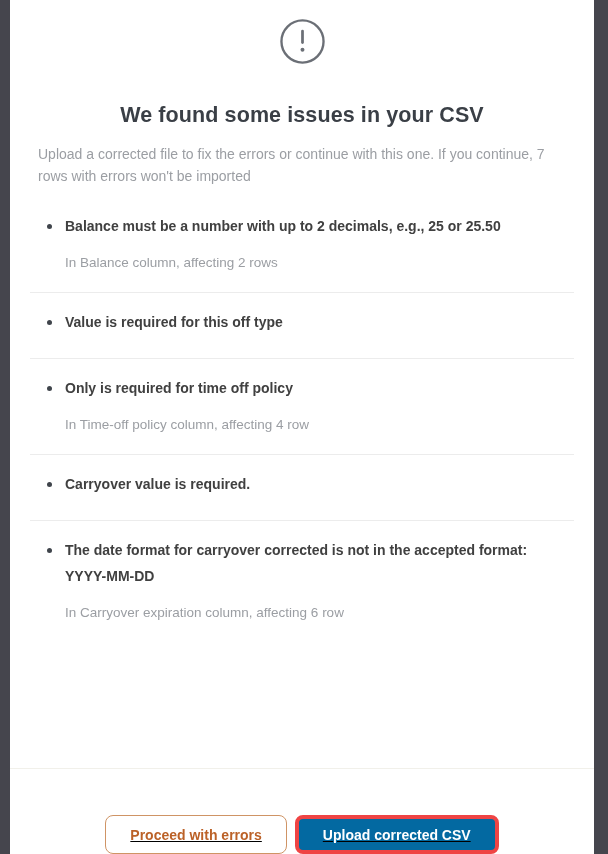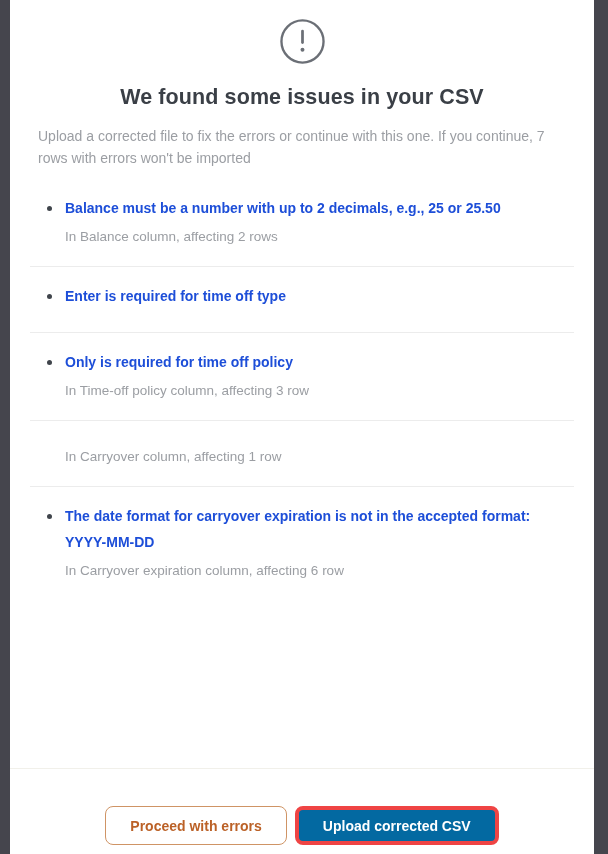--- a/index.html
+++ b/index.html
@@ -28,21 +28,21 @@
     display: flex;
     justify-content: center;
     margin-top: 0;
   }
   .warn-circle {
     width: 47px;
     height: 47px;
     display: block;
   }
   .modal-title {
-    margin-top: 20px;
+    margin-top: 38px;
     text-align: center;
     font-size: 21.5px;
     font-weight: 700;
     letter-spacing: 0.1px;
     color: #3a3f46;
   }
   .modal-subtitle {
     margin: 16px auto 0 auto;
     max-width: 528px;
     font-size: 14px;
@@ -70,36 +70,37 @@
     height: 5px;
     border-radius: 50%;
     background: #3f444b;
     margin: 6px 13px 0 17px;
   }
   .error-title {
     font-size: 14px;
     font-weight: 700;
     line-height: 1.85;
     margin-top: -4px;
-    color: #1d4ed8;
+    color: #404040;
   }
   .error-detail {
-    margin-top: 7px;
+    margin-top: 15px;
     padding-left: 35px;
     font-size: 13.5px;
     color: #9b9ea3;
   }
   .modal-footer {
     flex: 0 0 86px;
     border-top: 1px solid #f1f0ea;
     display: flex;
     justify-content: center;
-    align-items: center;
+    align-items: flex-end;
     gap: 8px;
     padding-top: 28px;
+    text-decoration: underline;
   }
   .btn {
     height: 39px;
     border-radius: 8px;
     font-family: "Liberation Sans", "DejaVu Sans", sans-serif;
     font-size: 14px;
     font-weight: 700;
     padding: 0 24px;
     cursor: pointer;
   }
@@ -138,41 +139,44 @@
           <div class="error-head">
             <span class="bullet"></span>
             <span class="error-title">Balance must be a number with up to 2 decimals, e.g., 25 or 25.50</span>
           </div>
           <div class="error-detail">In Balance column, affecting 2 rows</div>
         </li>
 
         <li class="error-item">
           <div class="error-head">
             <span class="bullet"></span>
-            <span class="error-title">Enter is required for time off type</span>
+            <span class="error-title">Value is required for this off type</span>
           </div>
         </li>
 
         <li class="error-item">
           <div class="error-head">
             <span class="bullet"></span>
             <span class="error-title">Only is required for time off policy</span>
           </div>
-          <div class="error-detail">In Time-off policy column, affecting 3 row</div>
+          <div class="error-detail">In Time-off policy column, affecting 4 row</div>
         </li>
 
 
         <li class="error-item">
-          <div class="error-detail">In Carryover column, affecting 1 row</div>
+          <div class="error-head">
+            <span class="bullet"></span>
+            <span class="error-title">Carryover value is required.</span>
+          </div>
         </li>
 
         <li class="error-item">
           <div class="error-head">
             <span class="bullet"></span>
-            <span class="error-title">The date format for carryover expiration is not in the accepted format: YYYY-MM-DD</span>
+            <span class="error-title">The date format for carryover corrected is not in the accepted format: YYYY-MM-DD</span>
           </div>
           <div class="error-detail">In Carryover expiration column, affecting 6 row</div>
         </li>
       </ul>
 
   </div>
 
   <div class="modal-footer">
     <button class="btn btn-secondary">Proceed with errors</button>
     <button class="btn btn-primary">Upload corrected CSV</button>

